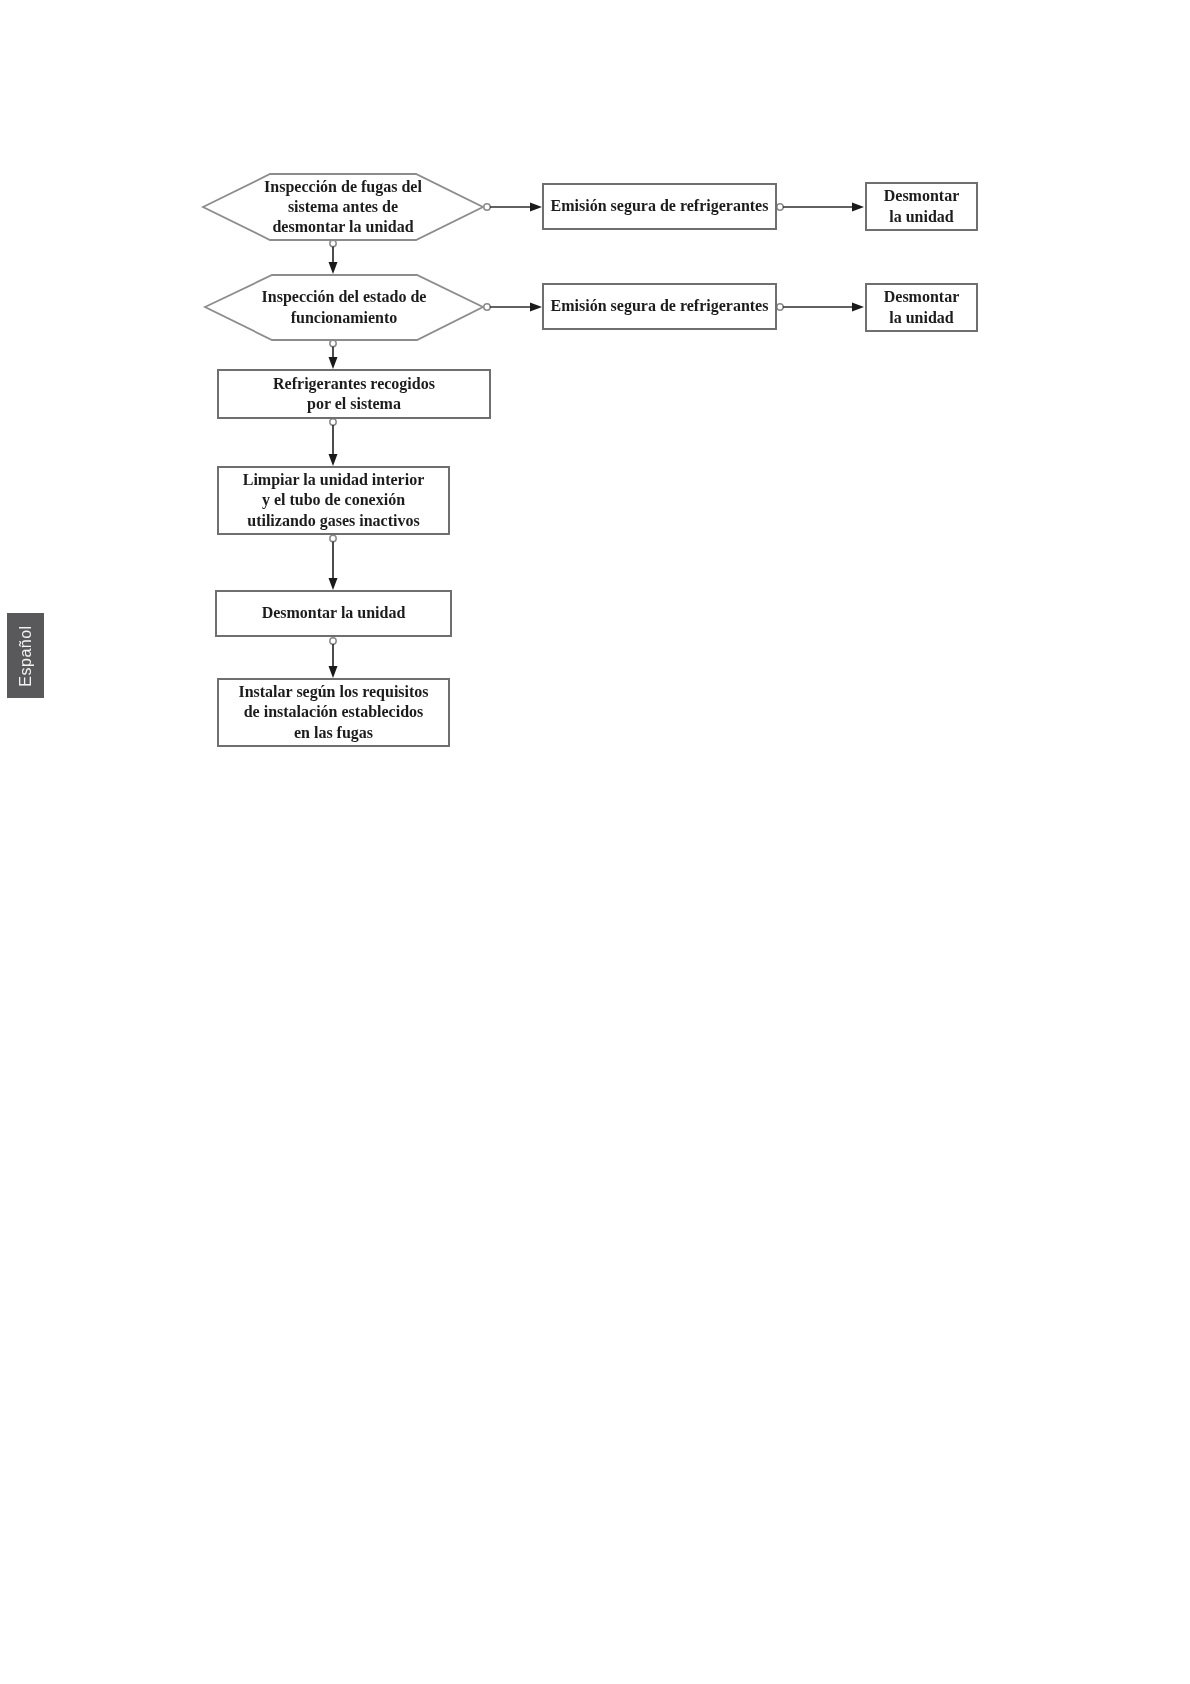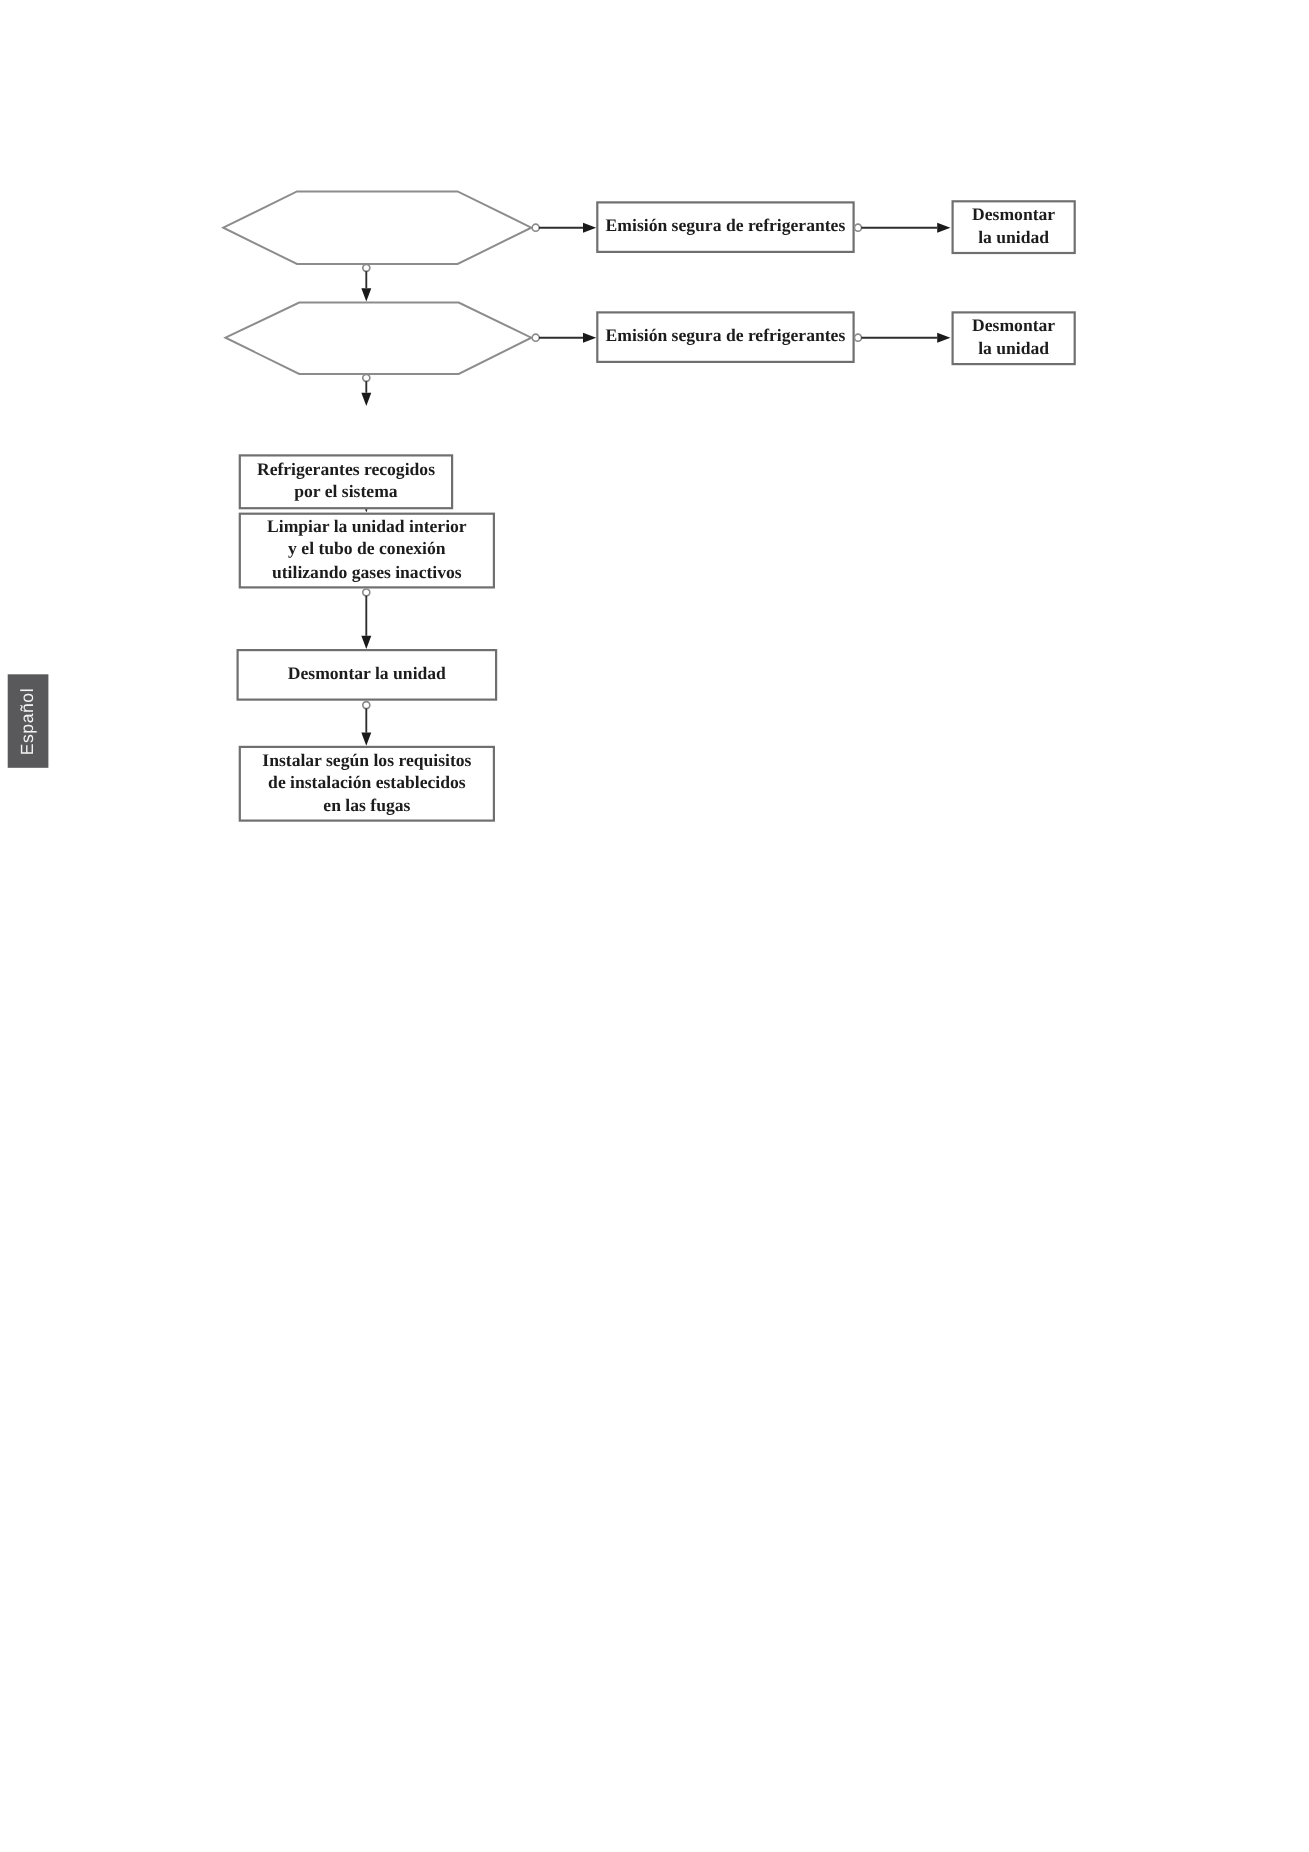--- a/index.html
+++ b/index.html
@@ -89,28 +89,33 @@
 
     <circle class="conn-dot" cx="333" cy="538.5" r="3.2"></circle>
     <line class="conn-line" x1="333" y1="541.5" x2="333" y2="578"></line>
     <polygon class="conn-arrow" points="333,590 328.5,578 337.5,578"></polygon>
 
     <circle class="conn-dot" cx="333" cy="641" r="3.2"></circle>
     <line class="conn-line" x1="333" y1="644" x2="333" y2="666"></line>
     <polygon class="conn-arrow" points="333,678 328.5,666 337.5,666"></polygon>
   </svg>
 
+  <div class="node hex-label" style="left:213px; top:176px; width:260px; height:62px;">Inspección de fugas del
+sistema antes de
+desmontar la unidad</div>
+  <div class="node hex-label" style="left:215px; top:277px; width:258px; height:61px;">Inspección del estado de
+funcionamiento</div>
 
   <div class="node box" style="left:542px; top:183px; width:235px; height:47px;">Emisión segura de refrigerantes</div>
   <div class="node box" style="left:865px; top:182px; width:113px; height:49px;">Desmontar
 la unidad</div>
   <div class="node box" style="left:542px; top:283px; width:235px; height:47px;">Emisión segura de refrigerantes</div>
   <div class="node box" style="left:865px; top:283px; width:113px; height:49px;">Desmontar
 la unidad</div>
-  <div class="node box" style="left:217px; top:369px; width:195px; height:50px;margin-top:44px;">Refrigerantes recogidos
+  <div class="node box" style="left:217px; top:369px; width:274px; height:50px;">Refrigerantes recogidos
 por el sistema</div>
   <div class="node box" style="left:217px; top:466px; width:233px; height:69px;text-align:center;">Limpiar la unidad interior
 y el tubo de conexión
 utilizando gases inactivos</div>
   <div class="node box" style="left:215px; top:590px; width:237px; height:47px;">Desmontar la unidad</div>
   <div class="node box" style="left:217px; top:678px; width:233px; height:69px;">Instalar según los requisitos
 de instalación establecidos
 en las fugas</div>
 
   <div class="lang-tab">

